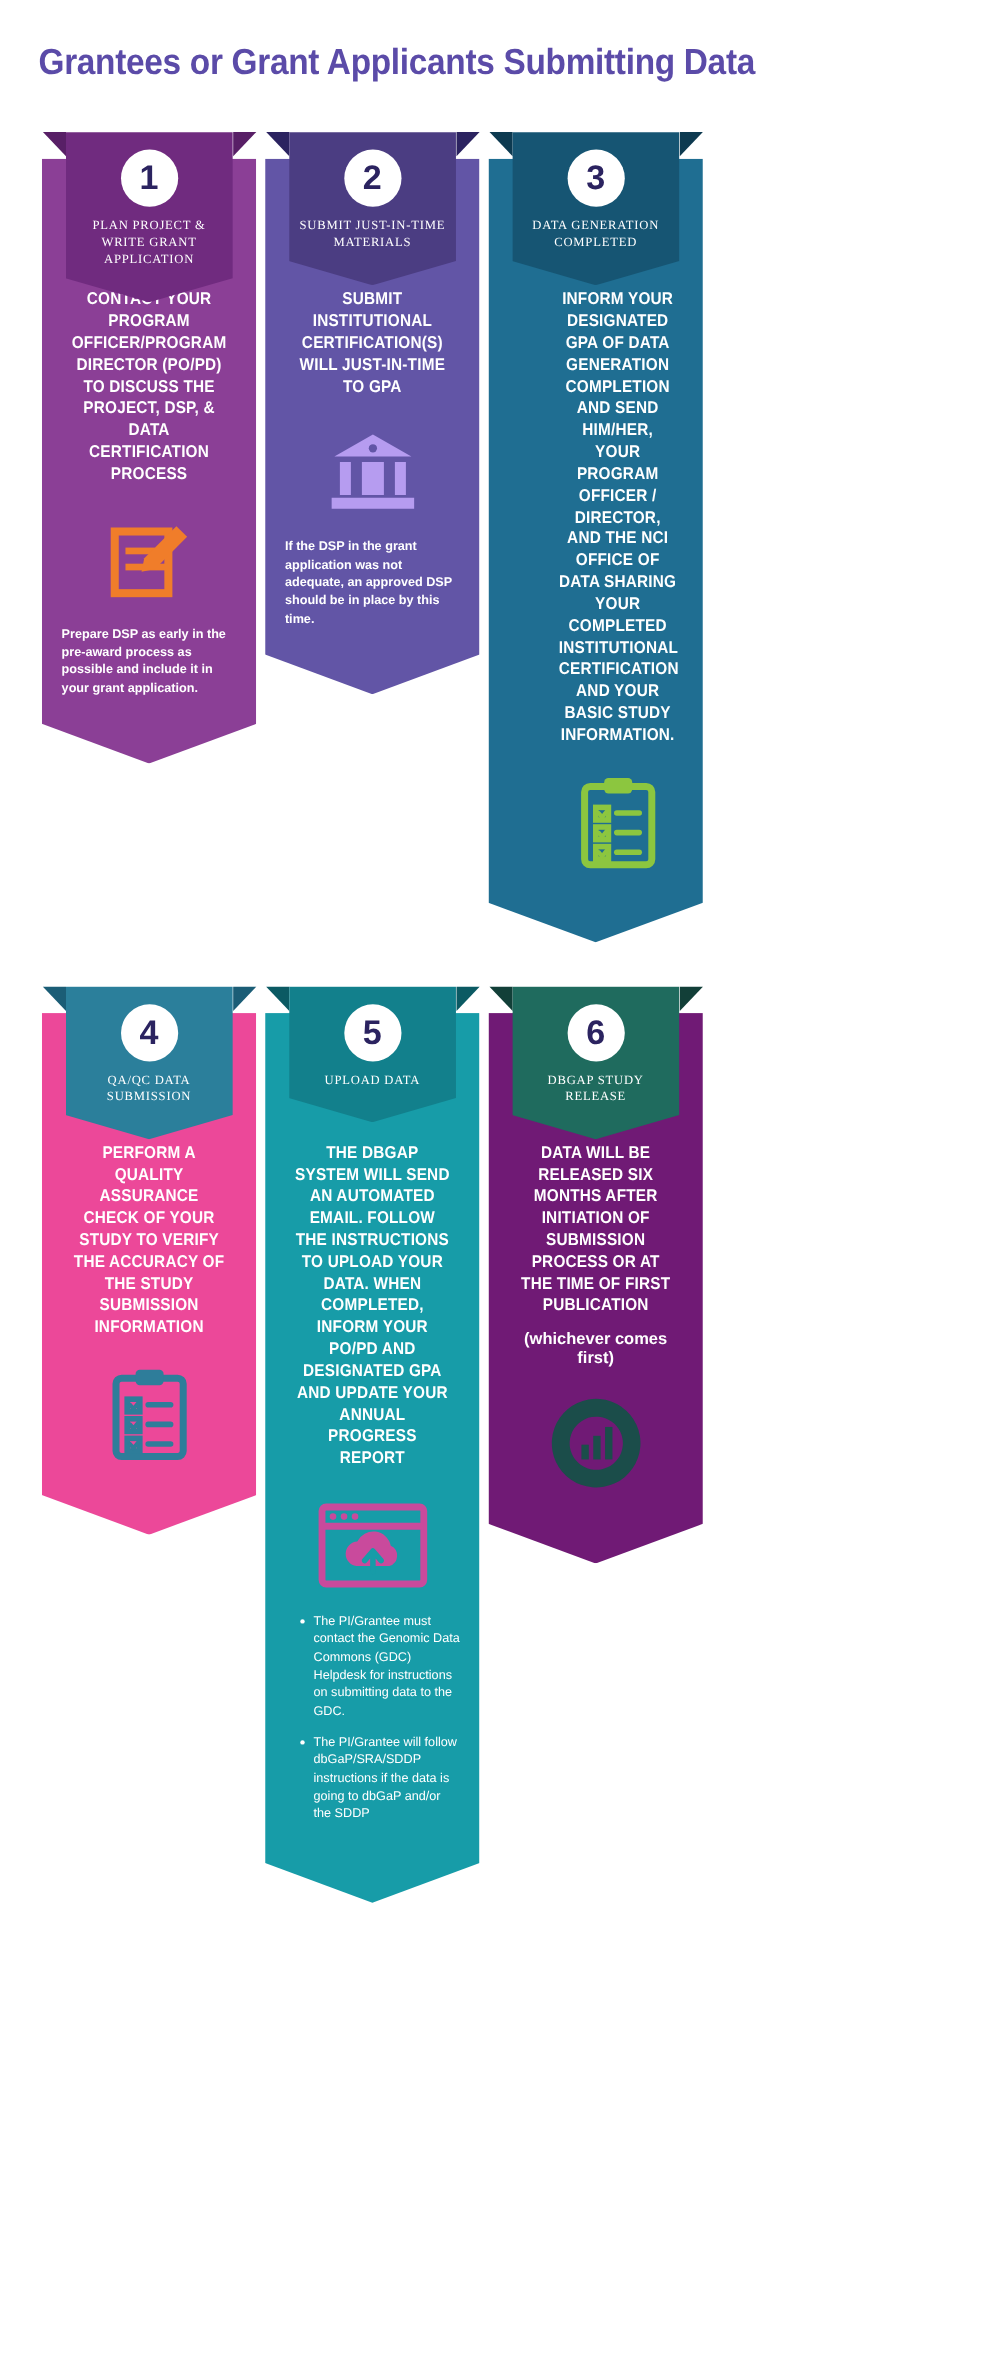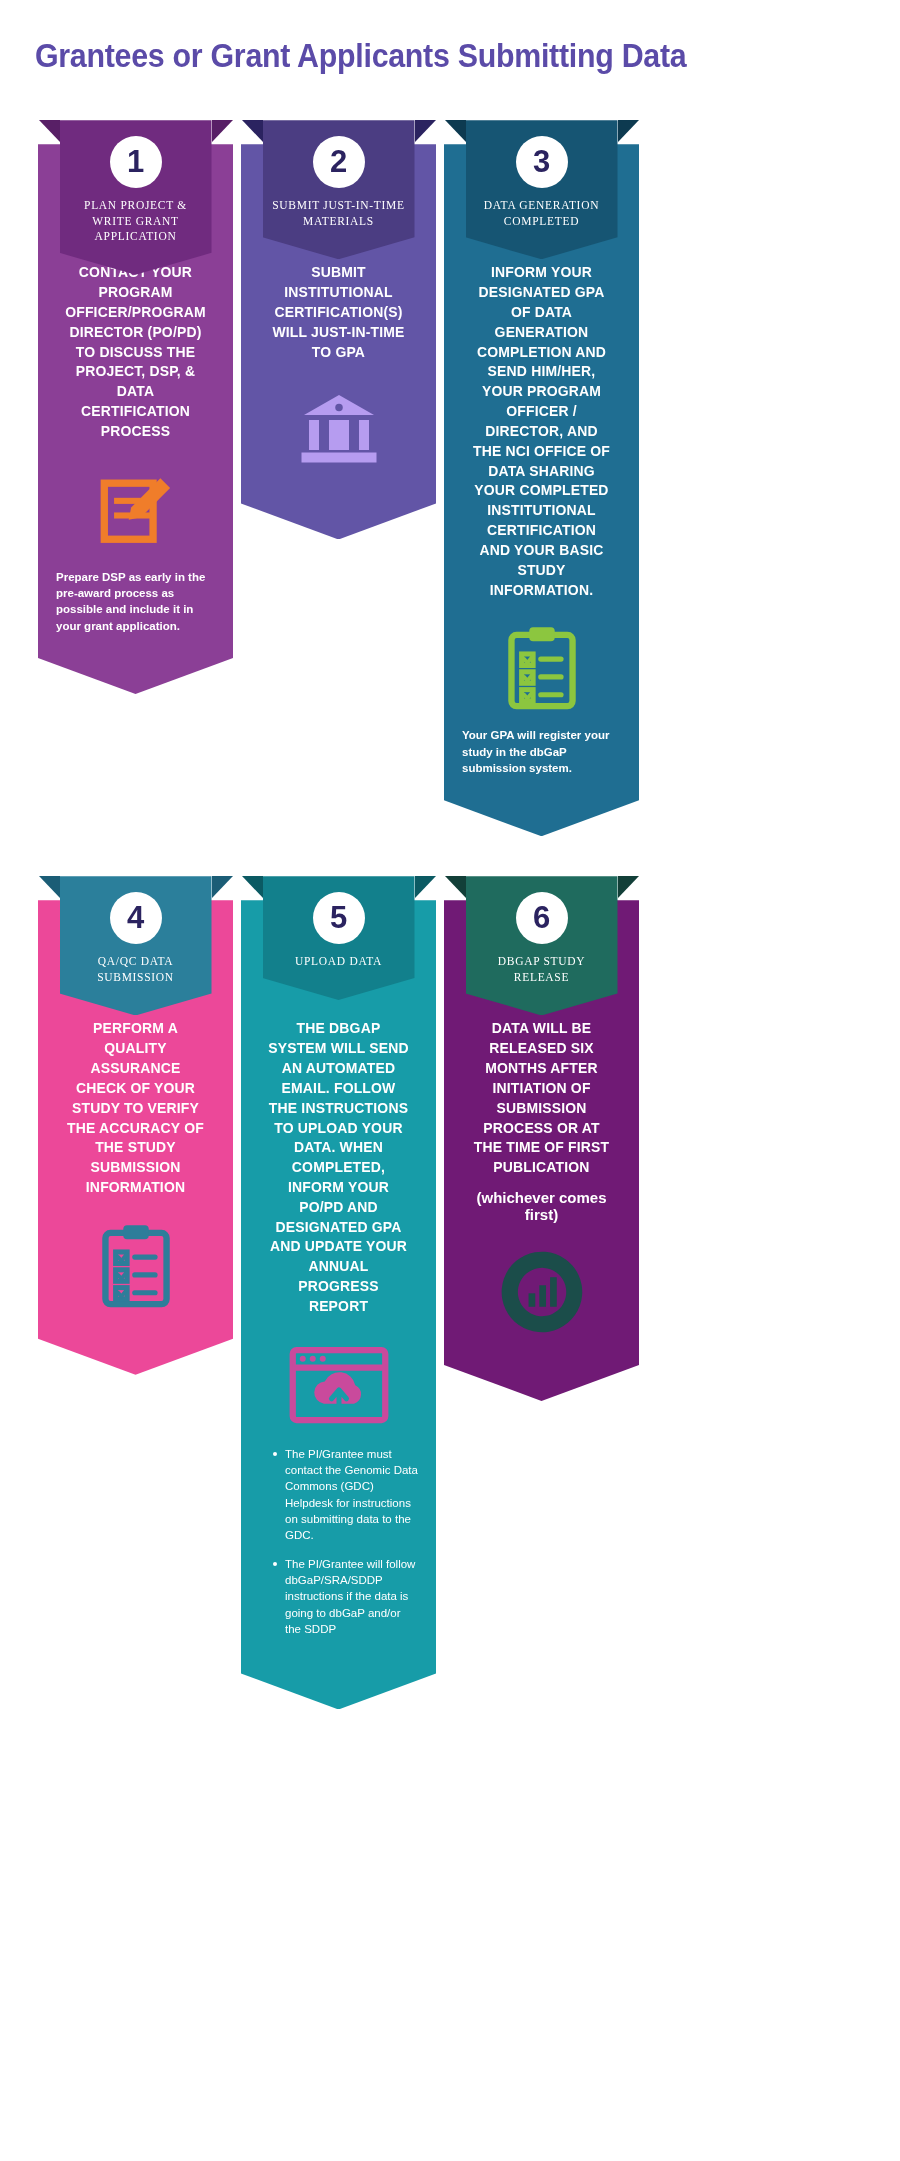--- a/index.html
+++ b/index.html
@@ -205,33 +205,34 @@
                 <svg xmlns="http://www.w3.org/2000/svg" width="80" height="76" viewBox="0 0 64 60" fill="#b69cf0">
         <path d="M32 2 L60 18 L4 18 Z"></path>
         <rect x="8" y="22" width="8" height="24"></rect>
         <rect x="28" y="22" width="8" height="24"></rect>
         <rect x="48" y="22" width="8" height="24"></rect>
         <path d="M24 22 h16 v24 h-16 z" fill="#b69cf0"></path>
         <circle cx="32" cy="12" r="3" fill="#6255a6"></circle>
         <rect x="2" y="48" width="60" height="8"></rect>
       </svg>
               </div>
+              <div class="sub-note">If the DSP in the grant application was not adequate, an approved DSP should be in place by this time.</div>
             </div>
           </div>
           <div class="ribbon-wrap">
             <span class="fold-l" style="border-top-color: rgb(43, 35, 96);"></span>
             <span class="fold-r" style="border-top-color: rgb(43, 35, 96);"></span>
             <div class="ribbon" style="background: rgb(75, 61, 130);">
               <div class="num-circle">2</div>
               <div class="ribbon-label">SUBMIT JUST-IN-TIME MATERIALS</div>
             </div>
           </div>
         </div>
         <div class="col">
-          <div class="col-body" style="background: rgb(31, 110, 146);">
+          <div class="col-body" style="background: rgb(31, 110, 146); padding-left: 40px;">
             <div class="body-inner">
               <div class="main-text">INFORM YOUR DESIGNATED GPA OF DATA GENERATION COMPLETION AND SEND HIM/HER, YOUR PROGRAM OFFICER / DIRECTOR, AND THE NCI OFFICE OF DATA SHARING YOUR COMPLETED INSTITUTIONAL CERTIFICATION AND YOUR BASIC STUDY INFORMATION.</div>
               <div class="icon-box">
                 <svg xmlns="http://www.w3.org/2000/svg" width="72" height="84" viewBox="0 0 56 66" fill="none">
         <rect x="4" y="7" width="48" height="56" rx="4" fill="none" stroke="#8cc63f" stroke-width="5"></rect>
         <rect x="18" y="1" width="20" height="11" rx="3" fill="#8cc63f"></rect>
         <g stroke="#8cc63f" stroke-width="4" fill="none">
           <rect x="12" y="22" width="9" height="9"></rect>
           <rect x="12" y="36" width="9" height="9"></rect>
           <rect x="12" y="50" width="9" height="9"></rect>
@@ -241,21 +242,20 @@
                     <path d="M27 40 h16"></path>
                     <path d="M27 54 h16"></path>
         </g>
         <g stroke="#8cc63f" stroke-width="3" fill="none" stroke-linecap="round" stroke-linejoin="round">
           <path d="M14 26 l2.5 3 l4-5"></path>
                     <path d="M14 40 l2.5 3 l4-5"></path>
                     <path d="M14 54 l2.5 3 l4-5"></path>
         </g>
       </svg>
               </div>
-              <div class="sub-note">Your GPA will register your study in the dbGaP submission system.</div>
             </div>
           </div>
           <div class="ribbon-wrap">
             <span class="fold-l" style="border-top-color: rgb(13, 58, 80);"></span>
             <span class="fold-r" style="border-top-color: rgb(13, 58, 80);"></span>
             <div class="ribbon" style="background: rgb(22, 85, 115);">
               <div class="num-circle">3</div>
               <div class="ribbon-label">DATA GENERATION COMPLETED</div>
             </div>
           </div>

